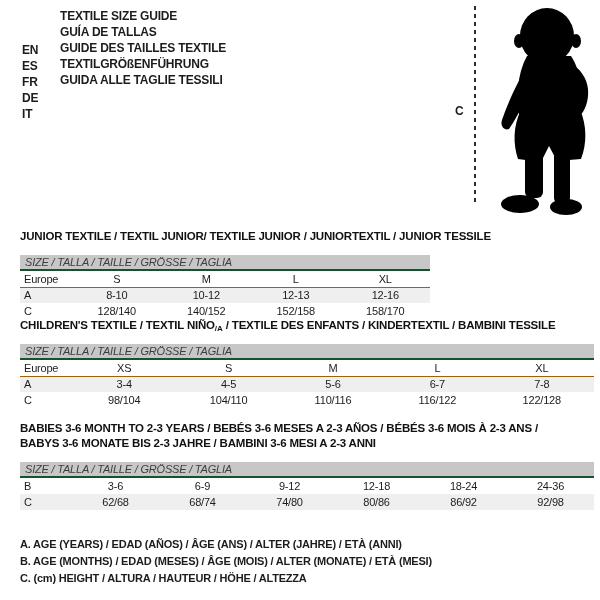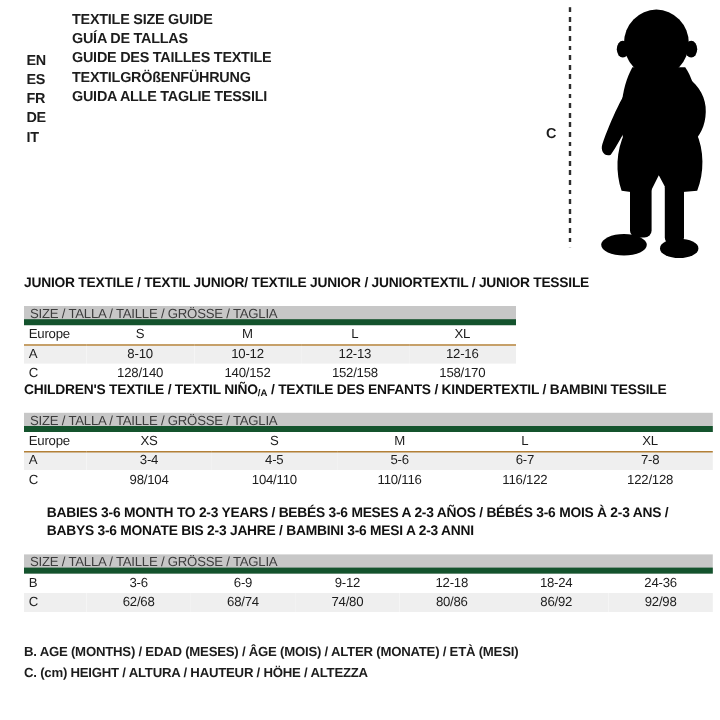--- a/index.html
+++ b/index.html
@@ -22,28 +22,29 @@
   #baby-figure { position:absolute; left:487px; top:4px; }
   
   .section { position:absolute; left:20px; }
   #sec-junior { top:229px; width:410px; }
   #sec-children { top:318px; width:574px; }
   #sec-babies { top:421px; width:574px; }
   .sec-heading {
     font-size:11.5px; font-weight:bold; height:14px; line-height:14px;
     white-space:nowrap; color:#111;
   }
-  .sec-heading.two-line { height:15px; line-height:15px;margin-left:19px; }
+  .sec-heading.two-line { height:15px; line-height:15px; }
   .heading-gap { height:12px; }
   .heading-gap-sm { height:11px; }
   .subsc { font-size:8px; vertical-align:-2px; letter-spacing:0; }
   .size-bar {
     height:16px; line-height:15px; background:#c7c7c7; color:#3d3d3d;
-    font-size:11px; padding-left:5px; border-bottom:5px solid #14532d;
+    font-size:11px; padding-left:5px; border-bottom:2px solid #14532d;
     white-space:nowrap;
+    font-style:italic;
   }
   table.size-table { width:100%; border-collapse:collapse; table-layout:fixed; }
   table.size-table td {
     height:16px; font-size:11px; text-align:center; vertical-align:middle;
     overflow:hidden; white-space:nowrap;
   }
   table.size-table td.lbl { text-align:left; padding-left:4px; }
   col.c-label { width:52px; }
   tr.hdr-row td { border-bottom:1px solid #a16207; }
   tr.shaded td { background:#efefef; }
@@ -209,17 +210,18 @@
         <td>74/80</td>
         <td>80/86</td>
         <td>86/92</td>
         <td>92/98</td>
       </tr>
     </tbody>
       </table>
   </div>
 
   <div id="footnotes">
+    <div class="footnote">A. AGE (YEARS) / EDAD (AÑOS) / ÂGE (ANS) / ALTER (JAHRE) / ETÀ (ANNI)</div>
     <div class="footnote">B. AGE (MONTHS) / EDAD (MESES) / ÂGE (MOIS) / ALTER (MONATE) / ETÀ (MESI)</div>
     <div class="footnote">C. (cm) HEIGHT / ALTURA / HAUTEUR / HÖHE / ALTEZZA</div>
   </div>
 
 </div>
 
 </body></html>

